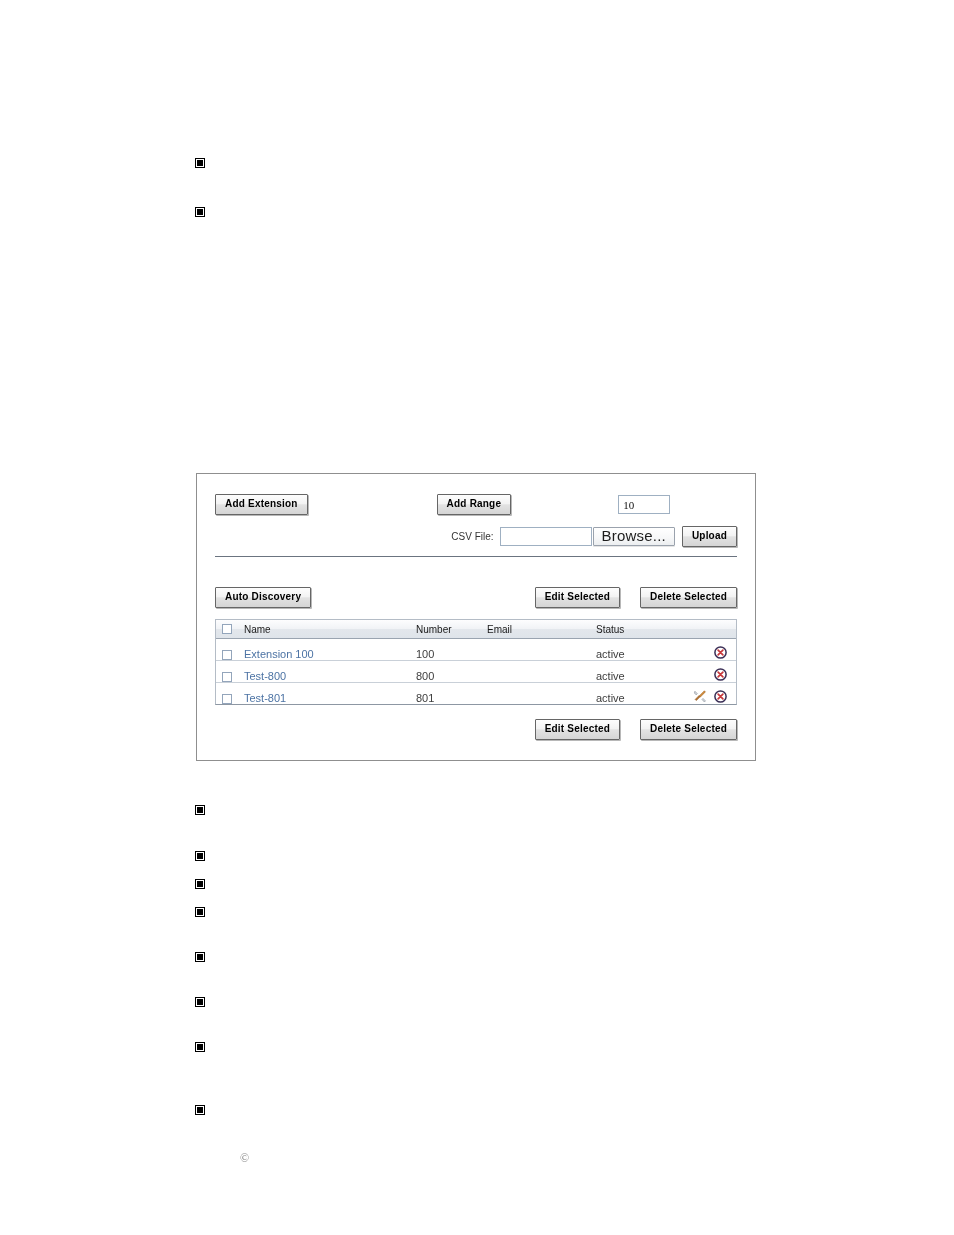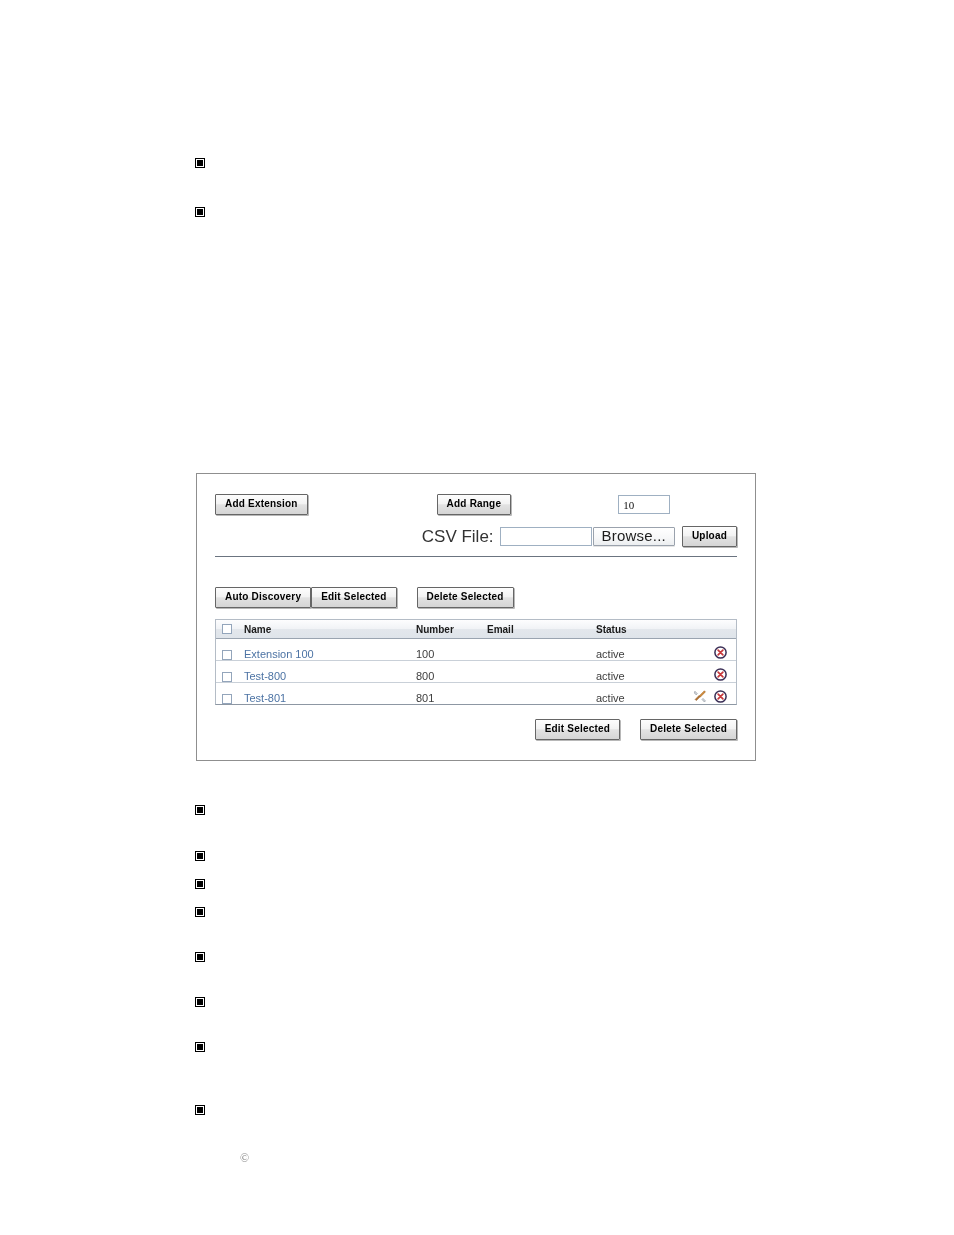--- a/index.html
+++ b/index.html
@@ -109,21 +109,21 @@
 
   
   .row-csv {
     position: absolute;
     right: 18px;
     top: 52px;
     display: flex;
     align-items: center;
   }
   .csv-label {
-    font-size: 17px;
+    font-size: 10px;
     color: #333333;
     margin-right: 6px;
     white-space: nowrap;
   }
   .csv-input { width: 92px; }
   .csv-browse { margin-left: 1px; }
   .csv-upload { margin-left: 7px; }
 
   
   .divider {
@@ -136,20 +136,21 @@
   }
 
   
   .row-actions-top {
     position: absolute;
     left: 18px;
     right: 18px;
     top: 113px;
     display: flex;
     align-items: center;
+    justify-content: space-between;
   }
   .actions-right { display: flex; align-items: center; }
   .actions-right .spacer { width: 20px; }
 
   
   .grid {
     position: absolute;
     left: 18px;
     right: 18px;
     top: 145px;
@@ -158,21 +159,21 @@
     background: #ffffff;
     box-sizing: border-box;
   }
   .grid-head {
     display: flex;
     align-items: center;
     height: 18px;
     background: linear-gradient(to bottom, #fdfdfe 0%, #f1f3f6 48%, #e3e7ec 52%, #dfe4ea 100%);
     border-bottom: 1px solid #9aa4b0;
     font-size: 10px;
-    font-weight: bold;
+    font-weight: normal;
     color: #1a1a1a;
     padding: 0 0 0 6px;
   }
   .grid-row {
     display: flex;
     align-items: flex-end;
     height: 21px;
     border-bottom: 1px solid #c9d0d8;
     font-size: 11px;
     color: #44536a;

